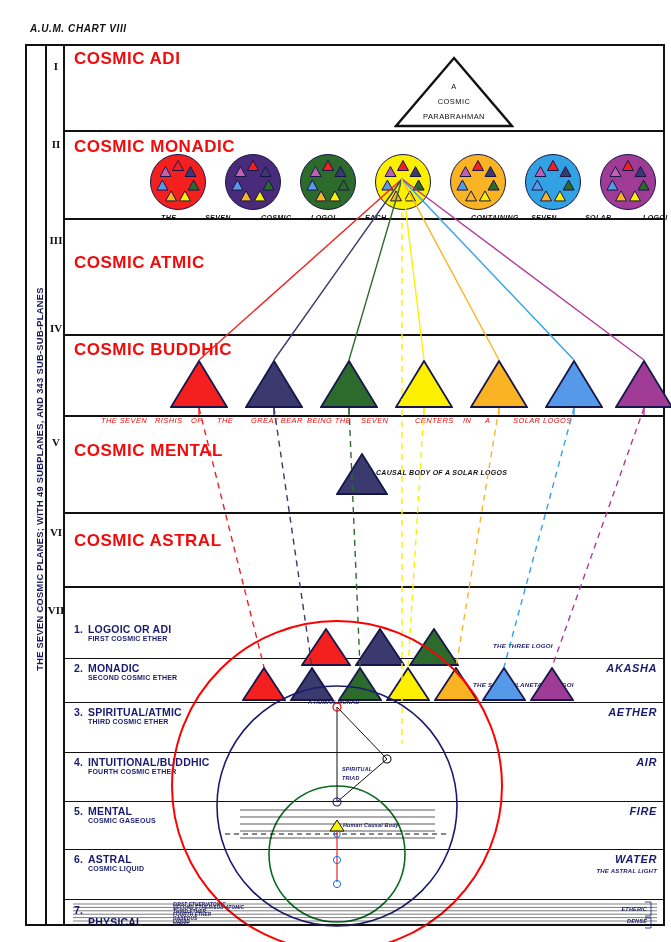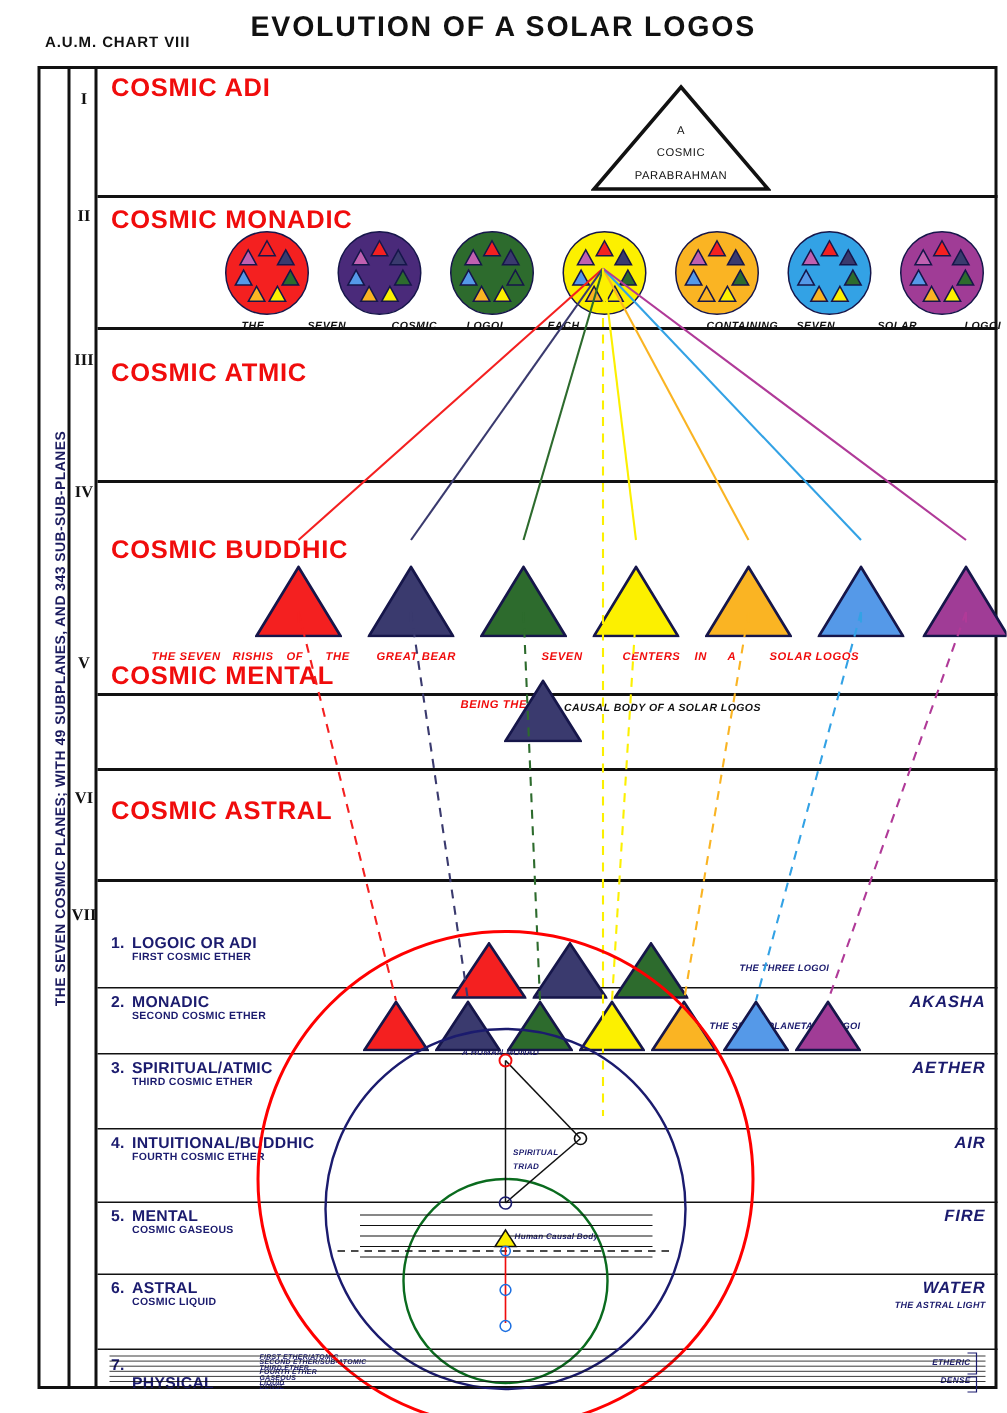--- a/index.html
+++ b/index.html
@@ -2,21 +2,21 @@
 <html><head>
 <meta charset="utf-8">
 <style>
   html,body{margin:0;padding:0;background:#ffffff;}
   body{width:671px;height:942px;overflow:hidden;
        font-family:"Liberation Sans","DejaVu Sans",sans-serif;}
   #root{position:relative;width:671px;height:942px;}
   .abs{position:absolute;}
 
   
-  #chart-ref{left:30px;top:23px;font-size:10px;font-weight:bold;letter-spacing:.6px;color:#111;}
+  #chart-ref{left:30px;top:23px;font-size:10px;font-weight:bold;letter-spacing:.6px;color:#111;font-style:italic;}
   #chart-title{left:0;top:8px;width:671px;text-align:center;font-size:19px;font-weight:bold;
                letter-spacing:1.2px;color:#111;}
 
   
   #outer-frame{left:25px;top:44px;width:640px;height:882px;border:2px solid #111;box-sizing:border-box;}
   #spine-col{left:25px;top:44px;width:22px;height:882px;border-right:2px solid #111;box-sizing:border-box;}
   #roman-col{left:47px;top:44px;width:18px;height:882px;border-right:2px solid #111;box-sizing:border-box;}
   #plane-area{left:65px;top:44px;width:600px;height:882px;}
 
   #spine-text{position:absolute;left:-415px;top:430px;width:860px;text-align:center;
@@ -46,34 +46,33 @@
   .pbtext{position:absolute;width:120px;text-align:center;font-size:7.5px;color:#111;letter-spacing:.4px;}
 
   
   .mcircle{position:absolute;width:54px;height:54px;border-radius:50%;border:1.6px solid #16164a;}
   .cap{position:absolute;font-size:7px;font-weight:bold;font-style:italic;color:#111;letter-spacing:.4px;}
 
   
   .tri{position:absolute;}
 
   
-  .rcap{position:absolute;font-size:7.5px;font-weight:bold;font-style:italic;color:#f00c0c;
+  .rcap{position:absolute;font-size:7.5px;font-weight:normal;font-style:italic;color:#f00c0c;
       letter-spacing:.4px;white-space:nowrap;}
   .kcap{position:absolute;font-size:6.5px;font-weight:bold;font-style:italic;color:#111;
       letter-spacing:.3px;white-space:nowrap;}
 
   #overlay{position:absolute;left:0;top:0;width:671px;height:942px;pointer-events:none;}
 </style>
 </head>
 <body>
 
 <div id="root">
 
   <div class="abs" id="chart-ref">A.U.M. CHART VIII</div>
-  <div class="abs" id="chart-title">EVOLUTION OF A SOLAR LOGOS</div>
 
   <div class="abs" id="outer-frame"></div>
   <div class="abs" id="spine-col">
     <div id="spine-text">THE SEVEN COSMIC PLANES; WITH 49 SUBPLANES, AND 343 SUB-SUB-PLANES</div>
   </div>
   <div class="abs" id="roman-col">
     <div class="roman" style="top:16px">I</div>
     <div class="roman" style="top:94px">II</div>
     <div class="roman" style="top:190px">III</div>
     <div class="roman" style="top:278px">IV</div>
@@ -169,25 +168,25 @@
           <div class="cap" style="left: 196px; top: 82px;">COSMIC</div>
           <div class="cap" style="left: 246px; top: 82px;">LOGOI</div>
           <div class="cap" style="left: 300px; top: 82px;">EACH</div>
           <div class="cap" style="left: 406px; top: 82px;">CONTAINING</div>
           <div class="cap" style="left: 466px; top: 82px;">SEVEN</div>
           <div class="cap" style="left: 520px; top: 82px;">SOLAR</div>
           <div class="cap" style="left: 578px; top: 82px;">LOGOI</div>
         </div>
     </div>
 
-    <div class="prow" style="top:190px;height:88px">
+    <div class="prow" style="top:204px;height:88px">
       <div class="plane-name">COSMIC ATMIC</div>
     </div>
 
-    <div class="prow" style="top:308px;height:112px">
+    <div class="prow" style="top:291px;height:82px">
       <div class="plane-name">COSMIC BUDDHIC</div>
       <div id="buddhic-triangles">
           <div class="tri" style="left: 105px; top: 25px;"><svg width="58" height="48" viewBox="0 0 58 48">
               <polygon points="29,1 57,47 1,47" fill="#f42020" stroke="#16164a" stroke-width="1.8"></polygon>
             </svg></div>
           <div class="tri" style="left: 180px; top: 25px;"><svg width="58" height="48" viewBox="0 0 58 48">
               <polygon points="29,1 57,47 1,47" fill="#3a3a6e" stroke="#16164a" stroke-width="1.8"></polygon>
             </svg></div>
           <div class="tri" style="left: 255px; top: 25px;"><svg width="58" height="48" viewBox="0 0 58 48">
               <polygon points="29,1 57,47 1,47" fill="#2d6b2d" stroke="#16164a" stroke-width="1.8"></polygon>
@@ -204,21 +203,21 @@
           <div class="tri" style="left: 550px; top: 25px;"><svg width="58" height="48" viewBox="0 0 58 48">
               <polygon points="29,1 57,47 1,47" fill="#a03c96" stroke="#16164a" stroke-width="1.8"></polygon>
             </svg></div>
         </div>
       <div id="buddhic-caption">
           <div class="rcap" style="left: 36px; top: 81px;">THE SEVEN</div>
           <div class="rcap" style="left: 90px; top: 81px;">RISHIS</div>
           <div class="rcap" style="left: 126px; top: 81px;">OF</div>
           <div class="rcap" style="left: 152px; top: 81px;">THE</div>
           <div class="rcap" style="left: 186px; top: 81px;">GREAT BEAR</div>
-          <div class="rcap" style="left: 242px; top: 81px; margin-top: 32px;">BEING THE</div>
+          <div class="rcap" style="left: 242px; top: 81px;">BEING THE</div>
           <div class="rcap" style="left: 296px; top: 81px;">SEVEN</div>
           <div class="rcap" style="left: 350px; top: 81px;">CENTERS</div>
           <div class="rcap" style="left: 398px; top: 81px;">IN</div>
           <div class="rcap" style="left: 420px; top: 81px;">A</div>
           <div class="rcap" style="left: 448px; top: 81px;">SOLAR LOGOS</div>
         </div>
     </div>
 
     <div class="prow" style="top:392px;height:78px">
       <div class="plane-name">COSMIC MENTAL</div>

